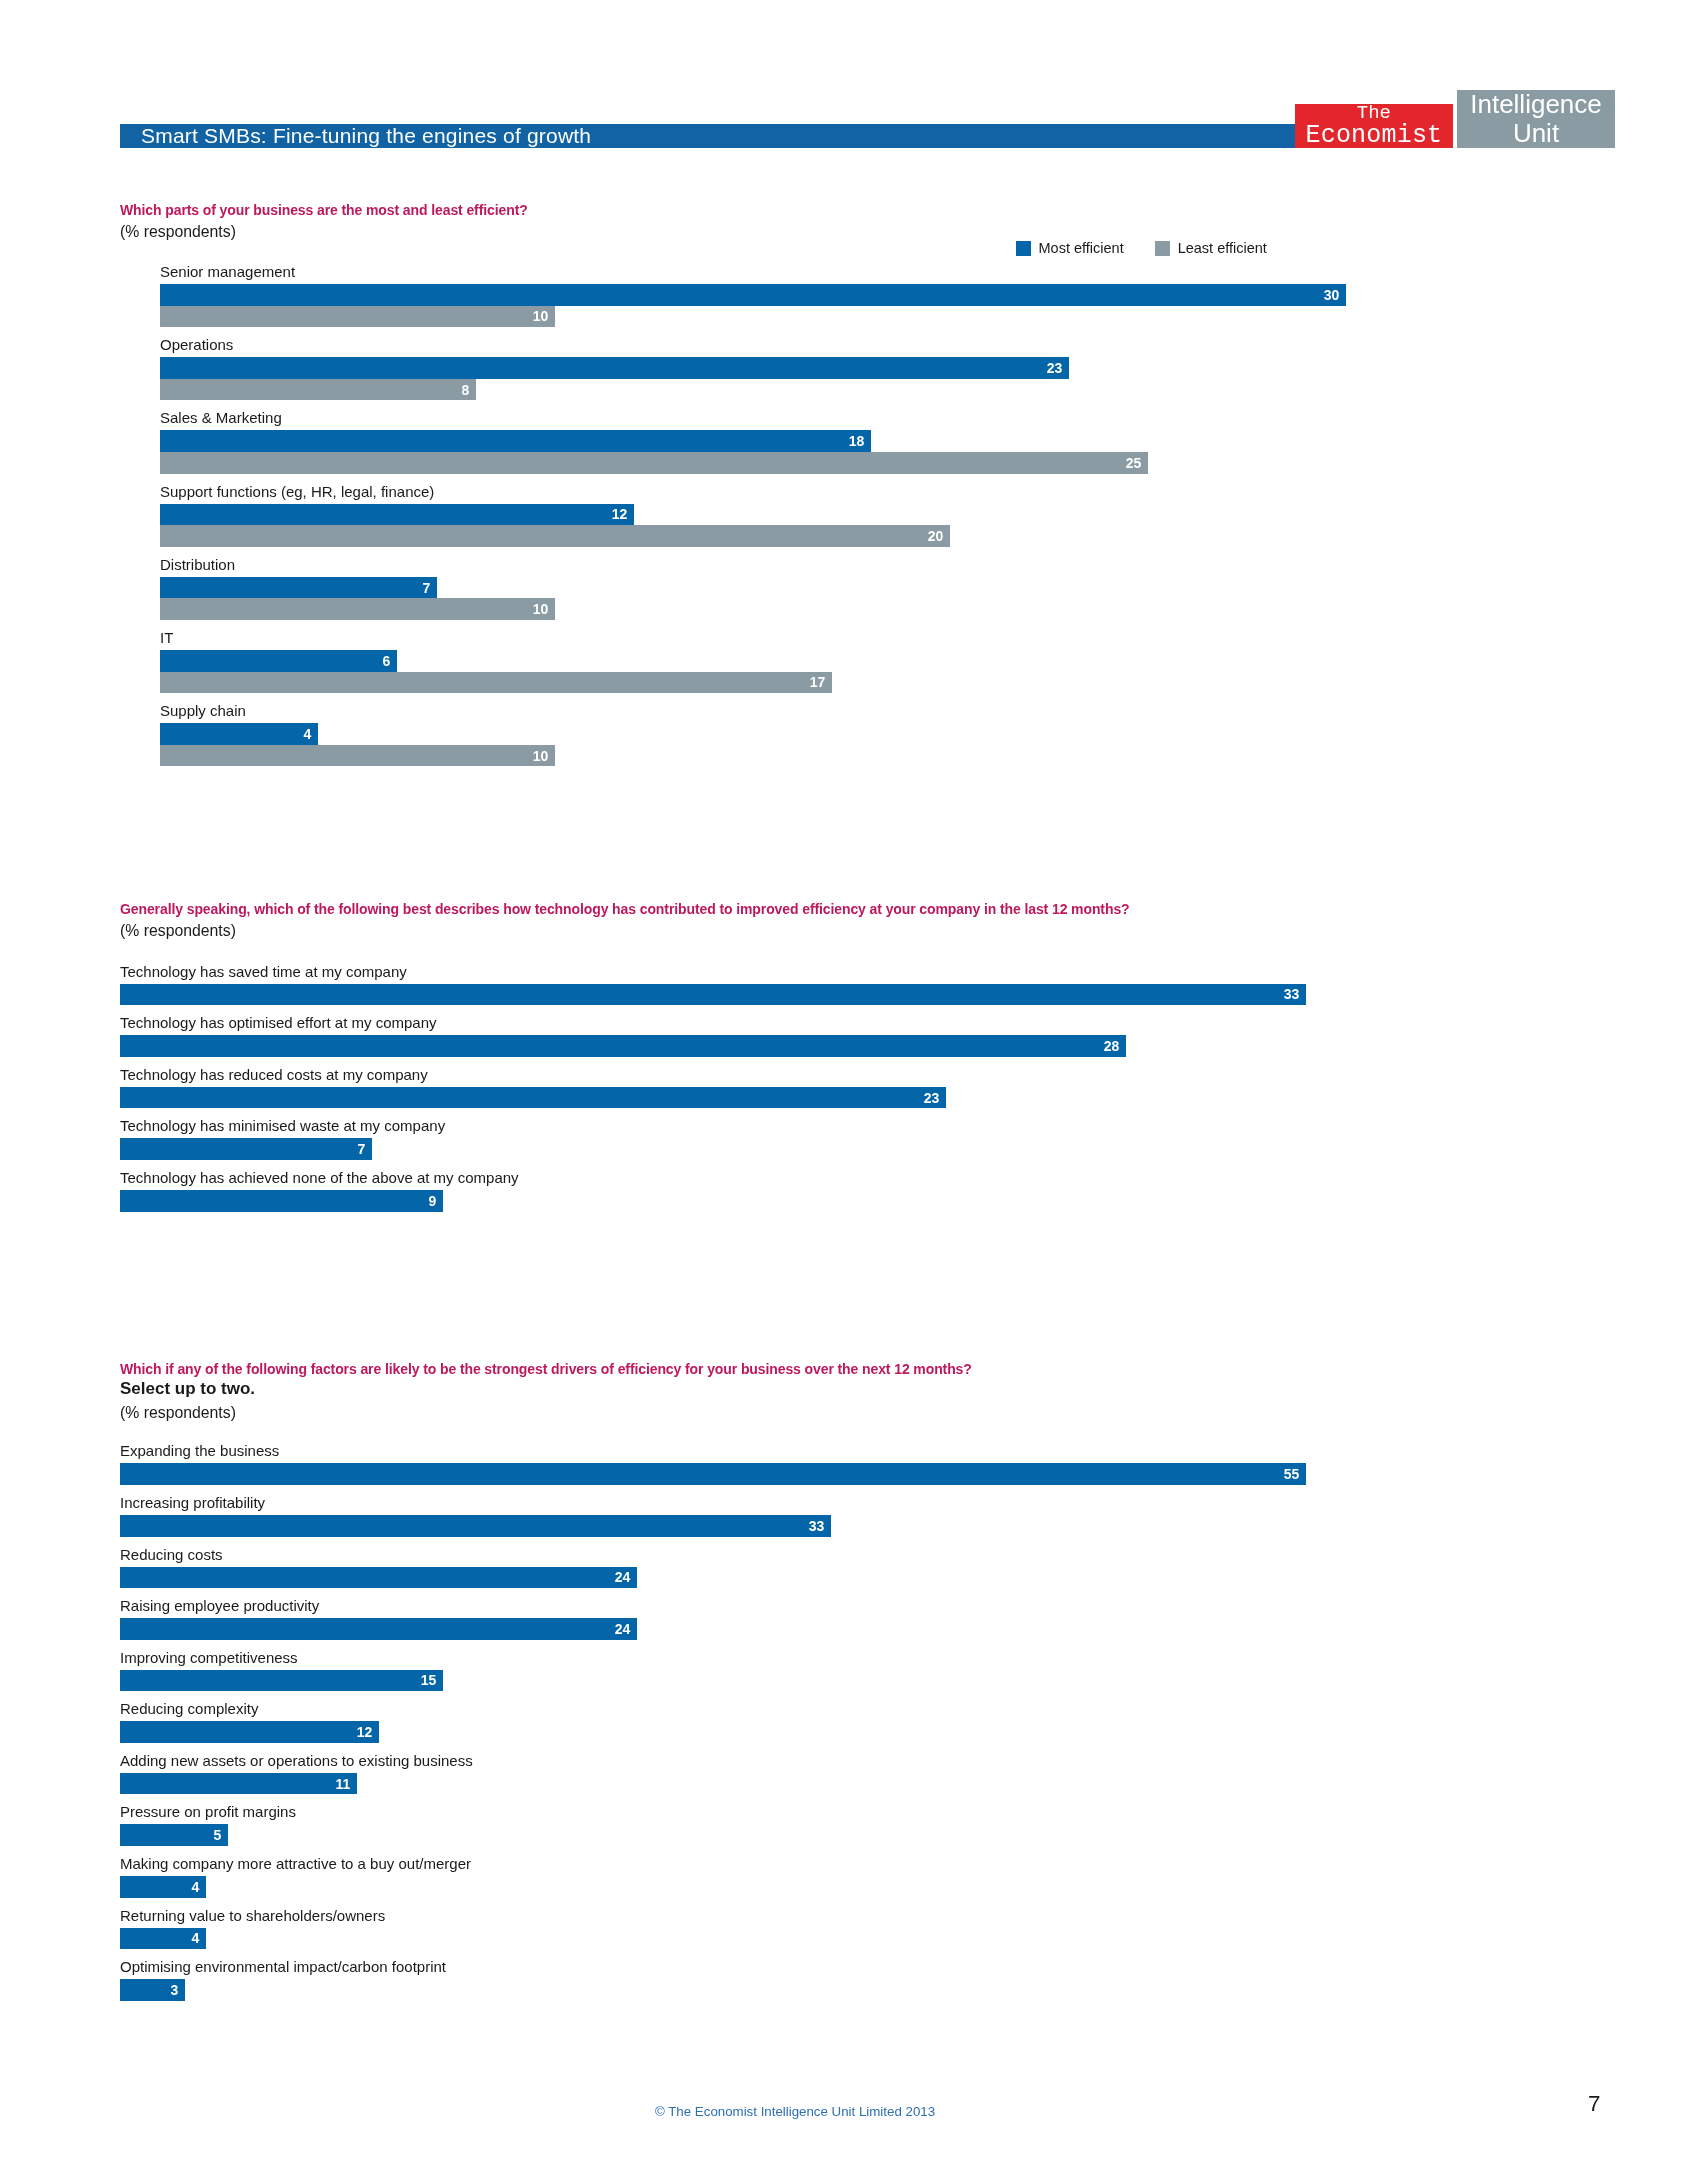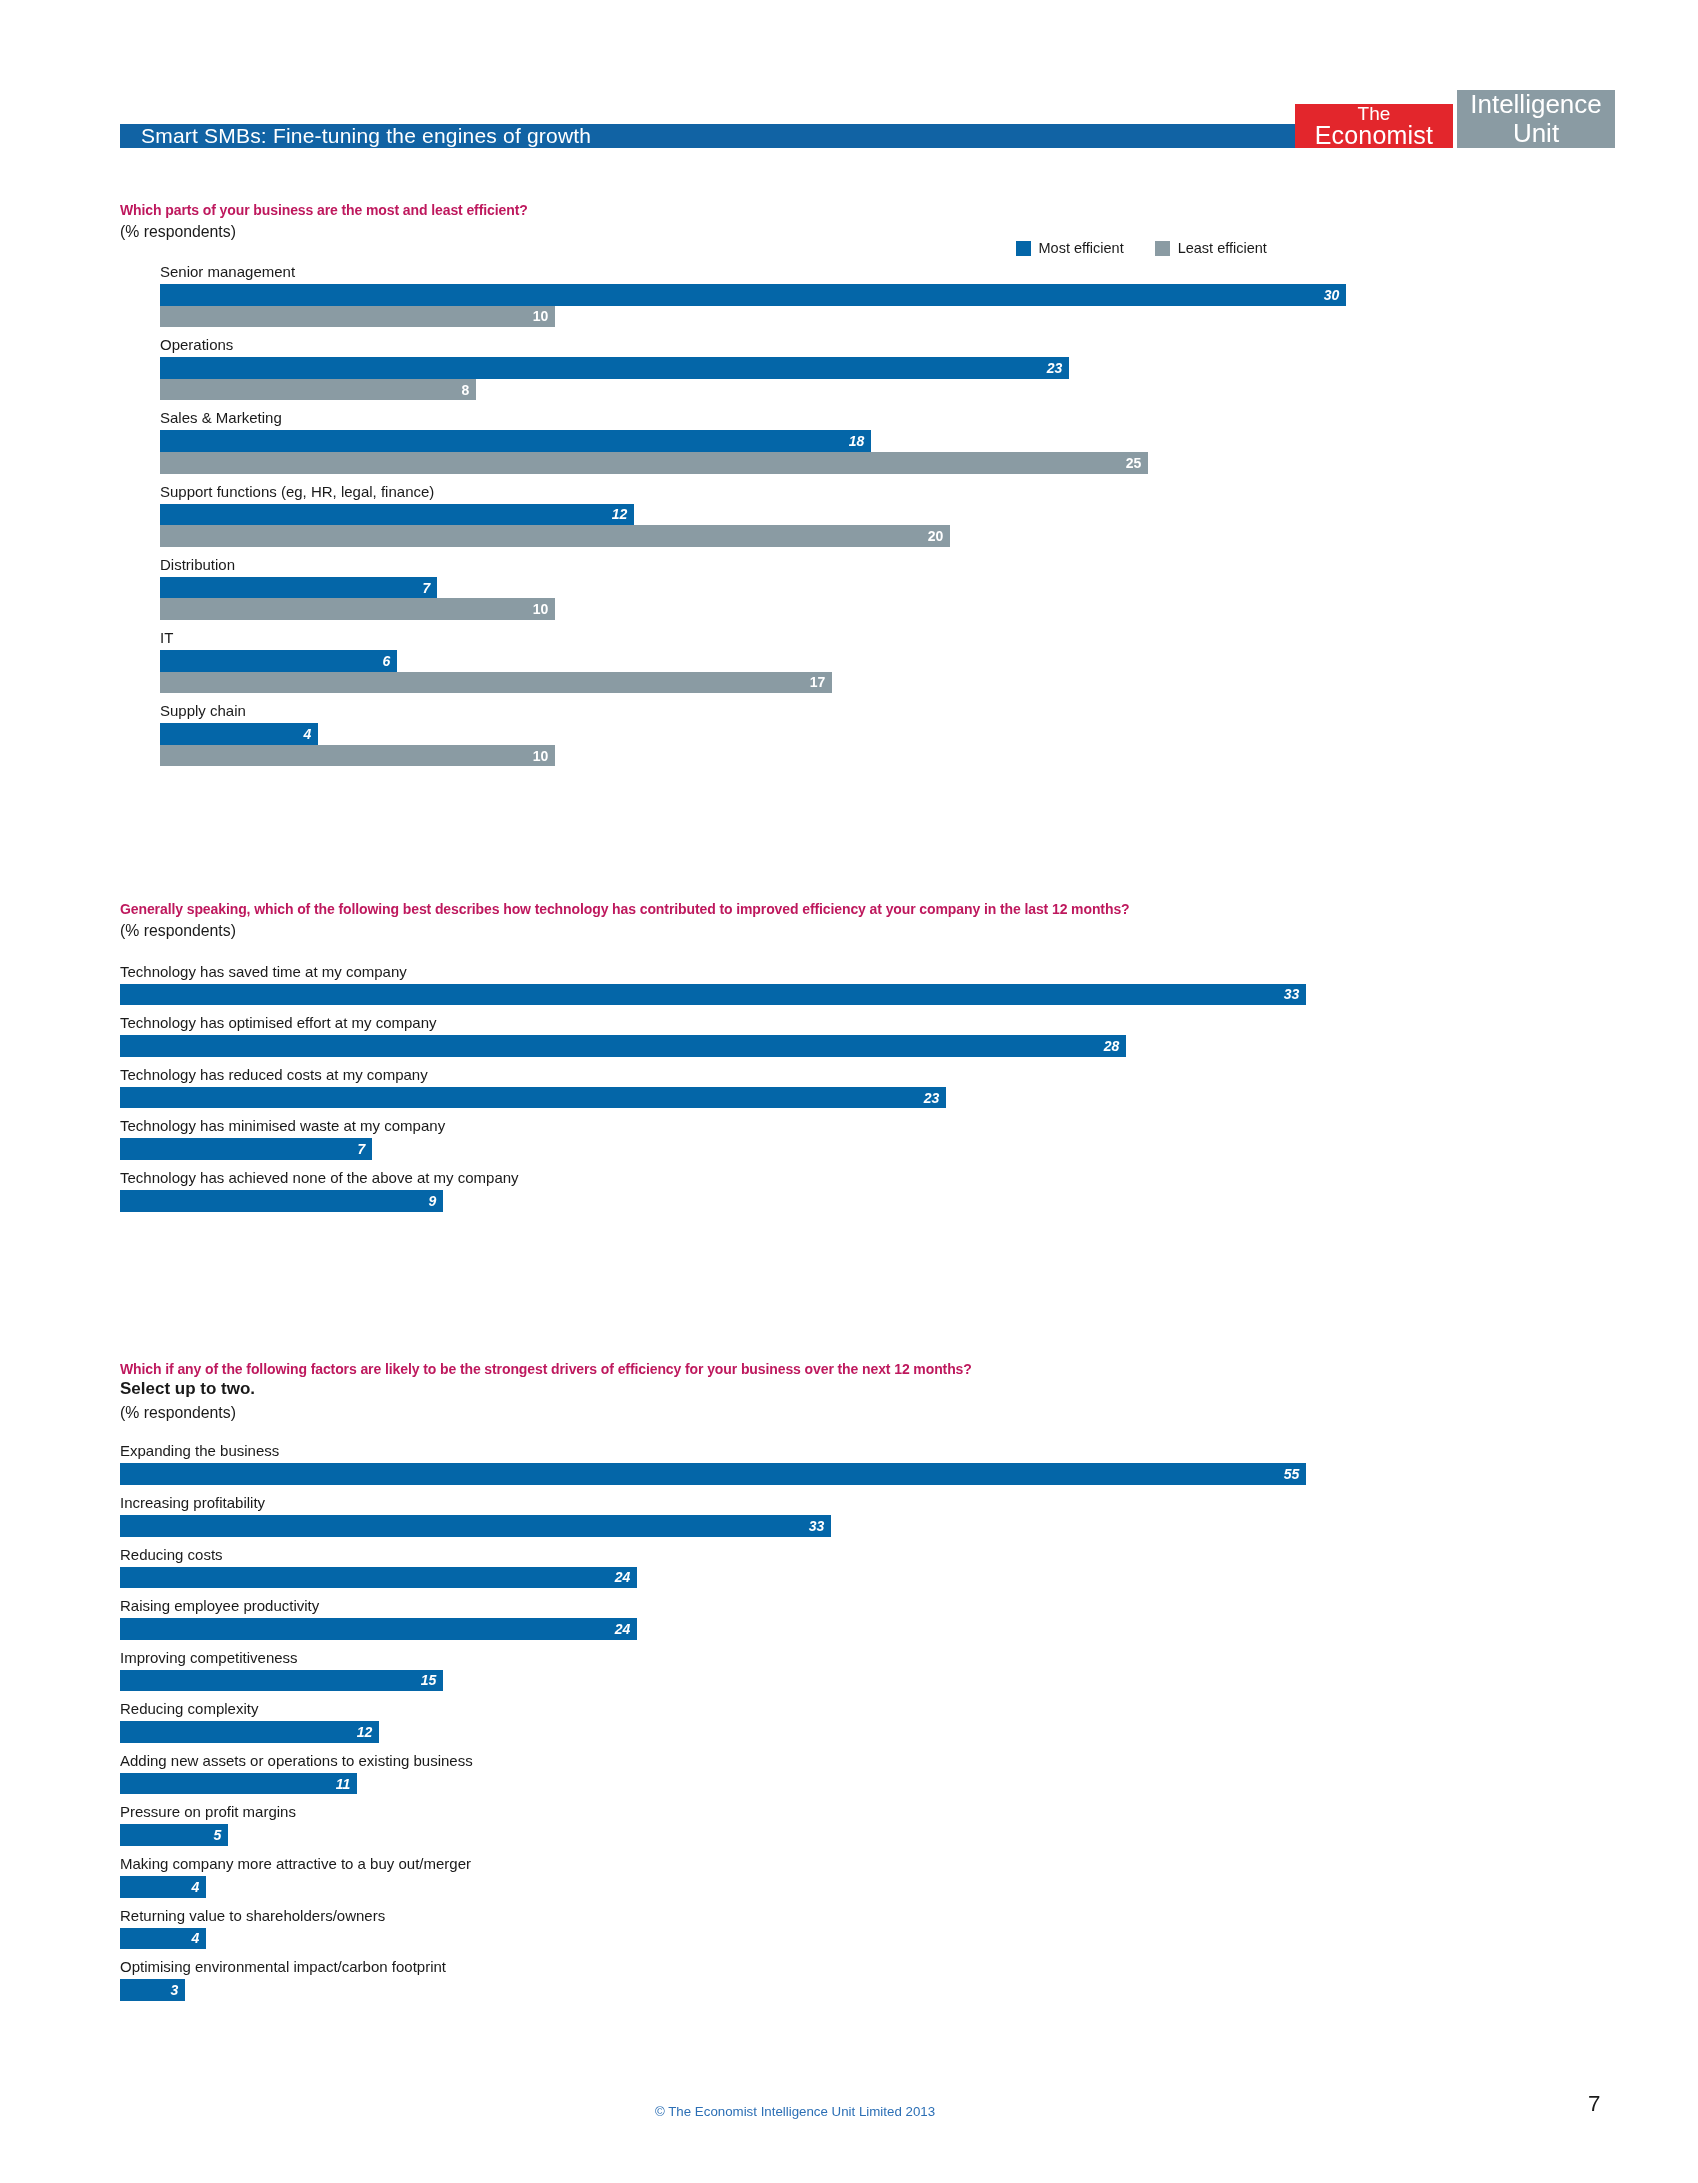--- a/index.html
+++ b/index.html
@@ -28,21 +28,21 @@
     color: #ffffff;
     font-size: 21px;
     letter-spacing: 0.2px;
     padding-left: 21px;
     white-space: nowrap;
   }
   .logo-econ {
     width: 158px;
     background: #E3262C;
     color: #fff;
-    font-family: Liberation Sans, sans-serif;
+    font-family: Liberation Mono, monospace;
     display: flex; flex-direction: column;
     align-items: center; justify-content: center;
     line-height: 1.0;
   }
   .logo-econ .l1 { font-size: 19px; }
   .logo-econ .l2 { font-size: 25px; letter-spacing: 0.2px; }
   .logo-sep { width: 4.1px; background: #1163A4; }
   .logo-eiu {
     width: 158px;
     background: #8A9BA3;
@@ -96,21 +96,21 @@
     padding-bottom: 5px;
     white-space: nowrap;
   }
   .bar {
     height: 21.6px;
     display: flex;
     align-items: center;
     justify-content: flex-end;
     position: relative;
   }
-  .bar.blue { background: #0466A8; font-style: italic; }
+  .bar.blue { background: #0466A8; }
   .bar.grey { background: #8A9BA3; }
   .bar-val {
     color: #ffffff;
     font-size: 14px;
     font-weight: bold;
     padding-right: 6.6px;
     line-height: 1;
   }
 
   

